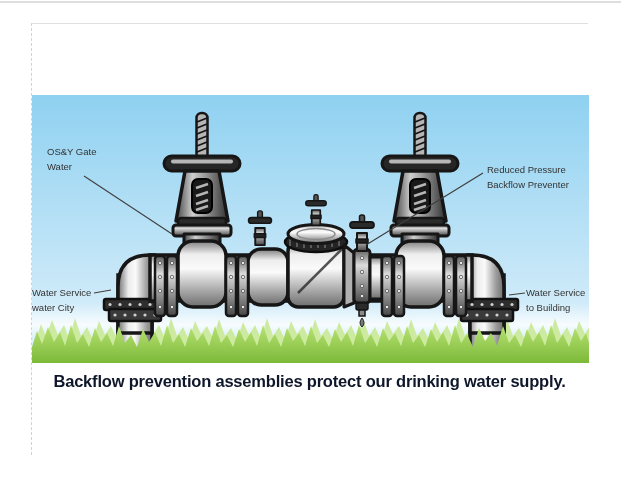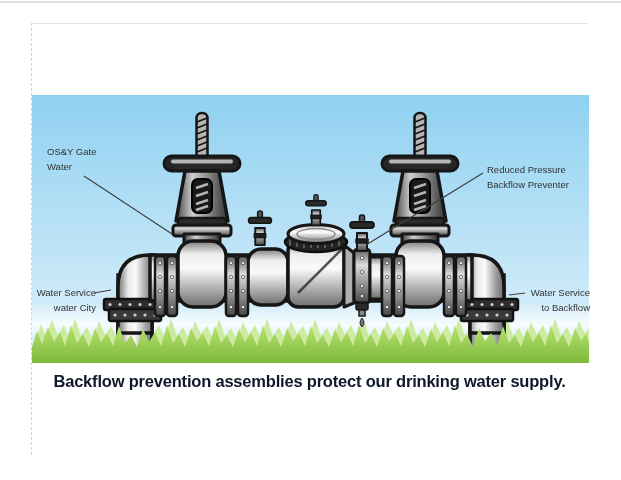--- a/index.html
+++ b/index.html
@@ -16,21 +16,21 @@
     box-sizing:border-box;background:#ffffff;
   }
   .scene{
     position:absolute;left:32px;top:95px;width:454px;height:268px;
   }
   .scene svg{position:absolute;left:0;top:0;}
   .lbl{
     position:absolute;font-size:9.5px;line-height:14.5px;color:#333333;
     white-space:nowrap;
   }
-  .lbl.center{text-align:right;white-space:normal;}
+  .lbl.center{text-align:left;white-space:normal;}
   .caption{
     position:absolute;left:31px;top:372px;width:557px;text-align:center;
     font-size:16.5px;font-weight:bold;letter-spacing:-0.2px;color:#0f172a;
   }
 </style>
 </head>
 <body>
 
 <div class="top-rule"></div>
 <div class="frame"></div>
@@ -240,17 +240,17 @@
     <div>Backflow Preventer</div>
   </div>
 
   <div class="lbl center" style="left:0px;top:191px;width:64px;">
     <div>Water Service</div>
     <div>water City</div>
   </div>
 
   <div class="lbl center" style="left:494px;top:191px;width:64px;">
     <div>Water Service</div>
-    <div>to Backflow</div>
+    <div>to Building</div>
   </div>
 </div>
 
 <div class="caption">Backflow prevention assemblies protect our drinking water supply.</div>
 
 </body></html>

